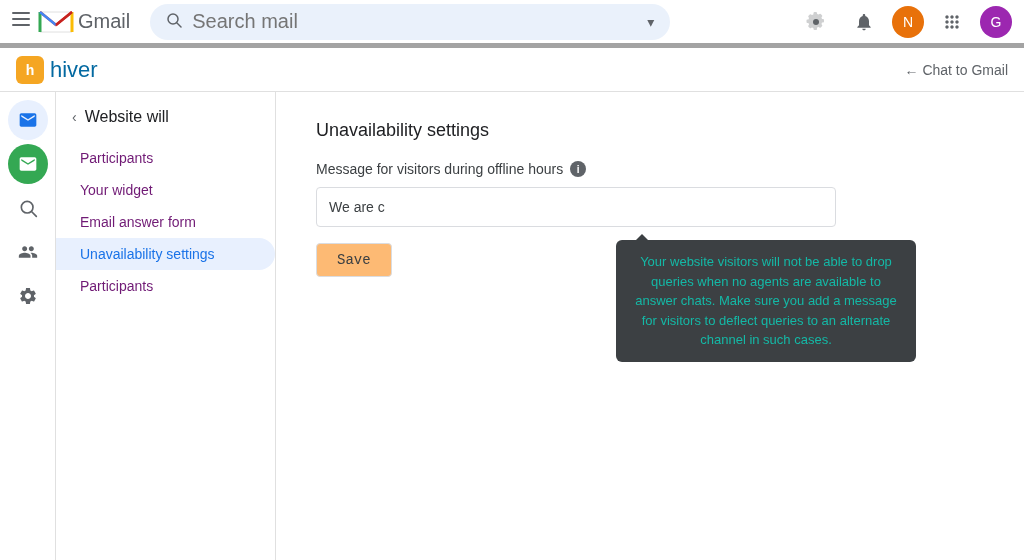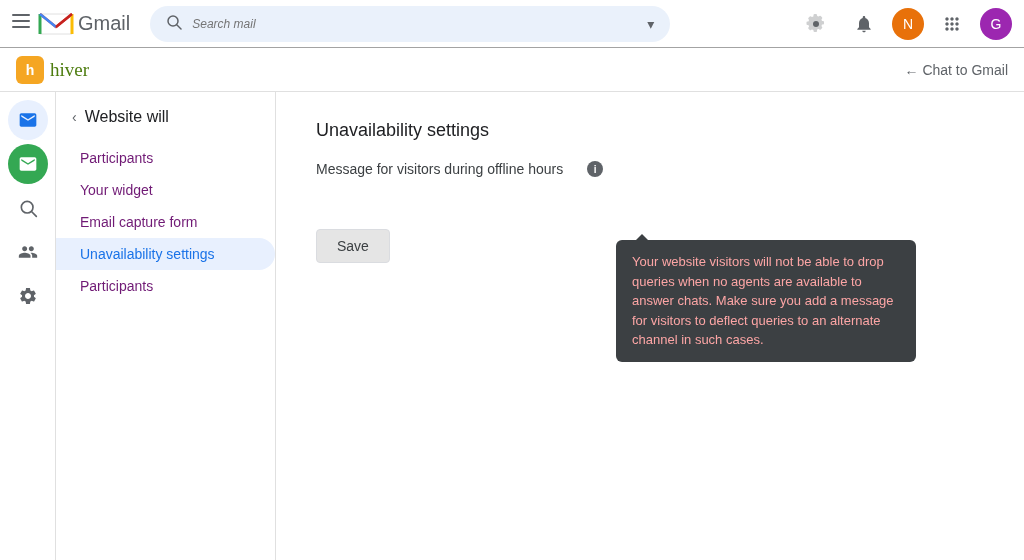--- a/index.html
+++ b/index.html
@@ -1,30 +1,30 @@
 <!DOCTYPE html>
 <html><head>
   <meta charset="utf-8">
   <style>
     * { margin: 0; padding: 0; box-sizing: border-box; }
     body { font-family: 'Google Sans', Arial, sans-serif; background: #fff; width: 1024px; height: 560px; overflow: hidden; }
 
     
     .gmail-topbar {
       display: flex; align-items: center; height: 48px; padding: 0 12px;
-      border-bottom: 1px solid #a3a3a3; background: #fff;
+      border-bottom: 5px solid #a3a3a3; background: #fff;
     }
     .gmail-topbar .menu-icon { color: #5f6368; cursor: pointer; font-size: 20px; margin-right: 8px; }
     .gmail-logo { display: flex; align-items: center; margin-right: 20px; }
     .search-bar {
       flex: 1; max-width: 520px; display: flex; align-items: center;
       background: #eaf1fb; border-radius: 24px; padding: 0 16px; height: 36px;
     }
     .search-bar .search-icon-g { color: #5f6368; font-size: 16px; margin-right: 10px; }
-    .search-bar input { border: none; background: transparent; font-size: 12px; color: #202124; outline: none; flex: 1; font-style: italic; }
+    .search-bar input { border: none; background: transparent; font-size: 20px; color: #202124; outline: none; flex: 1; }
     .search-bar .arrow-icon { color: #5f6368; font-size: 14px; cursor: pointer; }
     .topbar-right { display: flex; align-items: center; gap: 8px; margin-left: auto; }
     .topbar-right .icon-btn {
       width: 40px; height: 40px; border-radius: 50%; display: flex; align-items: center;
       justify-content: center; cursor: pointer; color: #5f6368; font-size: 20px;
     }
     .avatar-circle {
       width: 32px; height: 32px; border-radius: 50%; background: #1a73e8;
       display: flex; align-items: center; justify-content: center;
       color: #fff; font-size: 14px; font-weight: 500; cursor: pointer;
@@ -35,21 +35,21 @@
     .hiver-bar {
       display: flex; align-items: center; justify-content: space-between;
       height: 44px; padding: 0 16px; border-bottom: 1px solid #e0e0e0; background: #fff;
     }
     .hiver-logo { display: flex; align-items: center; gap: 6px; }
     .hiver-icon {
       width: 28px; height: 28px; background: #f5a623; border-radius: 6px;
       display: flex; align-items: center; justify-content: center;
       color: #fff; font-size: 14px; font-weight: bold;
     }
-    .hiver-name { font-size: 19px; color: #4d7c0f; font-weight: 400; font-family: Liberation Serif, serif; }
+    .hiver-name { font-size: 22px; color: #0369a1; font-weight: 400; }
     .back-to-gmail {
       display: flex; align-items: center; gap: 4px; color: #5f6368;
       font-size: 14px; cursor: pointer; text-decoration: none;
     }
 
     
     .main-layout { display: flex; height: calc(560px - 48px - 44px); }
 
     
     .icon-rail {
@@ -77,45 +77,45 @@
       text-decoration: none; cursor: pointer;
     }
     .sidebar-nav a.active {
       background: #e8f0fe; color: #1a73e8; border-radius: 0 20px 20px 0; font-weight: 500;
     }
 
     
     .content-area { flex: 1; padding: 28px 40px; position: relative; }
     .content-title { font-size: 18px; color: #202124; font-weight: 500; margin-bottom: 20px; }
     .field-label {
-      display: flex; align-items: center; gap: 24px;
+      display: flex; align-items: center; gap: 7px;
       font-size: 14px; color: #3c4043; margin-bottom: 10px;
     }
     .info-icon {
       width: 16px; height: 16px; border-radius: 50%; background: #5f6368;
       color: #fff; font-size: 10px; display: inline-flex; align-items: center;
       justify-content: center; cursor: pointer; font-weight: bold; position: relative;
     }
     .message-input {
       width: 520px; height: 40px; border: 1px solid #dadce0; border-radius: 4px;
       padding: 8px 12px; font-size: 14px; color: #3c4043; outline: none;
       font-family: inherit;
     }
     .save-btn {
-      margin-top: 24px; padding: 8px 20px; background: #e5e5e5; border: 1px solid #dadce0;
+      margin-top: 16px; padding: 8px 20px; background: #fdba74; border: 1px solid #dadce0;
       border-radius: 4px; font-size: 14px; color: #3c4043; cursor: pointer;
-      font-family: Liberation Sans, sans-serif;
+      font-family: Liberation Mono, monospace;
     }
 
     
     .tooltip {
       position: absolute; top: 148px; left: 340px;
-      background: #3c4043; color: #fca5a5; border-radius: 6px;
+      background: #3c4043; color: #14b8a6; border-radius: 6px;
       padding: 12px 16px; font-size: 13px; line-height: 1.5;
-      max-width: 300px; z-index: 100;
+      max-width: 300px; z-index: 100; text-align: center;
     }
     .tooltip::before {
       content: ''; position: absolute; top: -6px; left: 20px;
       border-left: 6px solid transparent; border-right: 6px solid transparent;
       border-bottom: 6px solid #3c4043;
     }
   </style>
 </head>
 <body>
 
@@ -214,33 +214,34 @@
     </div>
   </div>
 
   <div class="sidebar-nav">
     <div class="sidebar-header">
       <span class="sidebar-back">‹</span>
       <span>Website will</span>
     </div>
     <a class="sidebar-link">Participants</a>
     <a class="sidebar-link">Your widget</a>
-    <a class="sidebar-link">Email capture form</a>
+    <a class="sidebar-link">Email answer form</a>
     <a class="sidebar-link active">Unavailability settings</a>
     <a class="sidebar-link">Participants</a>
   </div>
 
   <div class="content-area">
     <div class="content-title">Unavailability settings</div>
 
     <div class="field-label">
       <span>Message for visitors during offline hours</span>
       <span class="info-icon">i</span>
     </div>
 
+    <input type="text" class="message-input" value="We are c" style="">
 
     <br>
     <button class="save-btn">Save</button>
 
     
     <div class="tooltip">
       <span>Your website visitors will not be able to drop queries when no agents are available to answer chats. Make sure you add a message for visitors to deflect queries to an alternate channel in such cases.</span>
     </div>
   </div>
 

